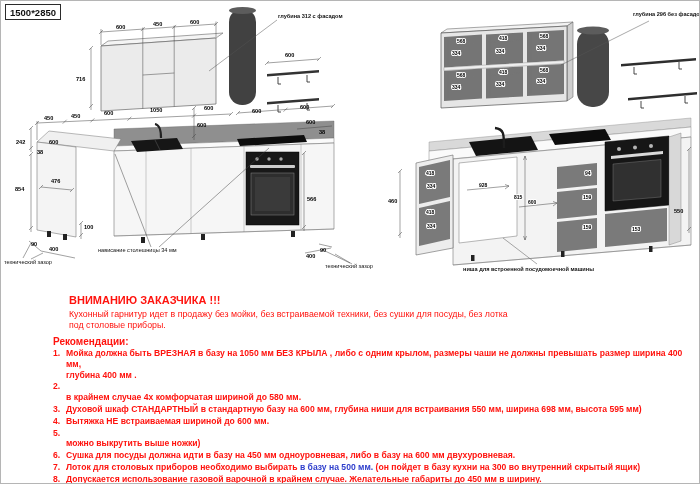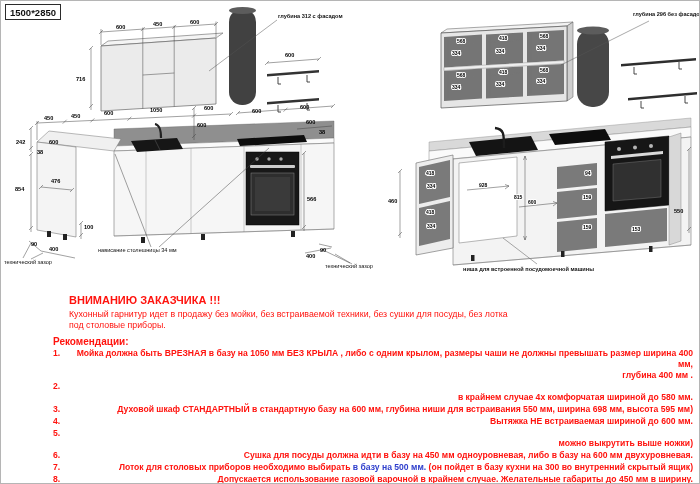--- a/index.html
+++ b/index.html
@@ -15,21 +15,21 @@
   svg .note{font-size:5.6px;fill:#111;}
   svg .thin{stroke:#444;stroke-width:0.5;fill:none;}
   svg .vthin{stroke:#777;stroke-width:0.35;fill:none;}
   .notes-block{position:absolute;left:0;top:293px;width:700px;}
   .warn-title{margin-left:68px;color:#ff130e;font-weight:bold;font-size:11px;margin-bottom:3px;}
   .warn-body{margin-left:68px;width:450px;color:#ff130e;font-weight:normal;font-size:8.8px;line-height:1.3;margin-bottom:4px;}
   .rec-title{margin-left:52px;color:#ff130e;font-weight:bold;font-size:10px;margin-bottom:1px;}
   .rec-item{display:flex;margin-left:52px;margin-right:8px;color:#ff130e;
        font-weight:bold;font-size:8.6px;line-height:1.26;margin-bottom:1px;}
   .rec-item .num{width:13px;flex:0 0 13px;}
-  .rec-item .txt{flex:1;text-align:right;}
+  .rec-item .txt{flex:1;}
   .blue{color:#2e3ecc;}
 </style>
 </head>
 <body>
 
 <div class="size-box">1500*2850</div>
 
 <svg class="draw" width="700" height="292" viewBox="0 0 700 292">
 
   <g>

